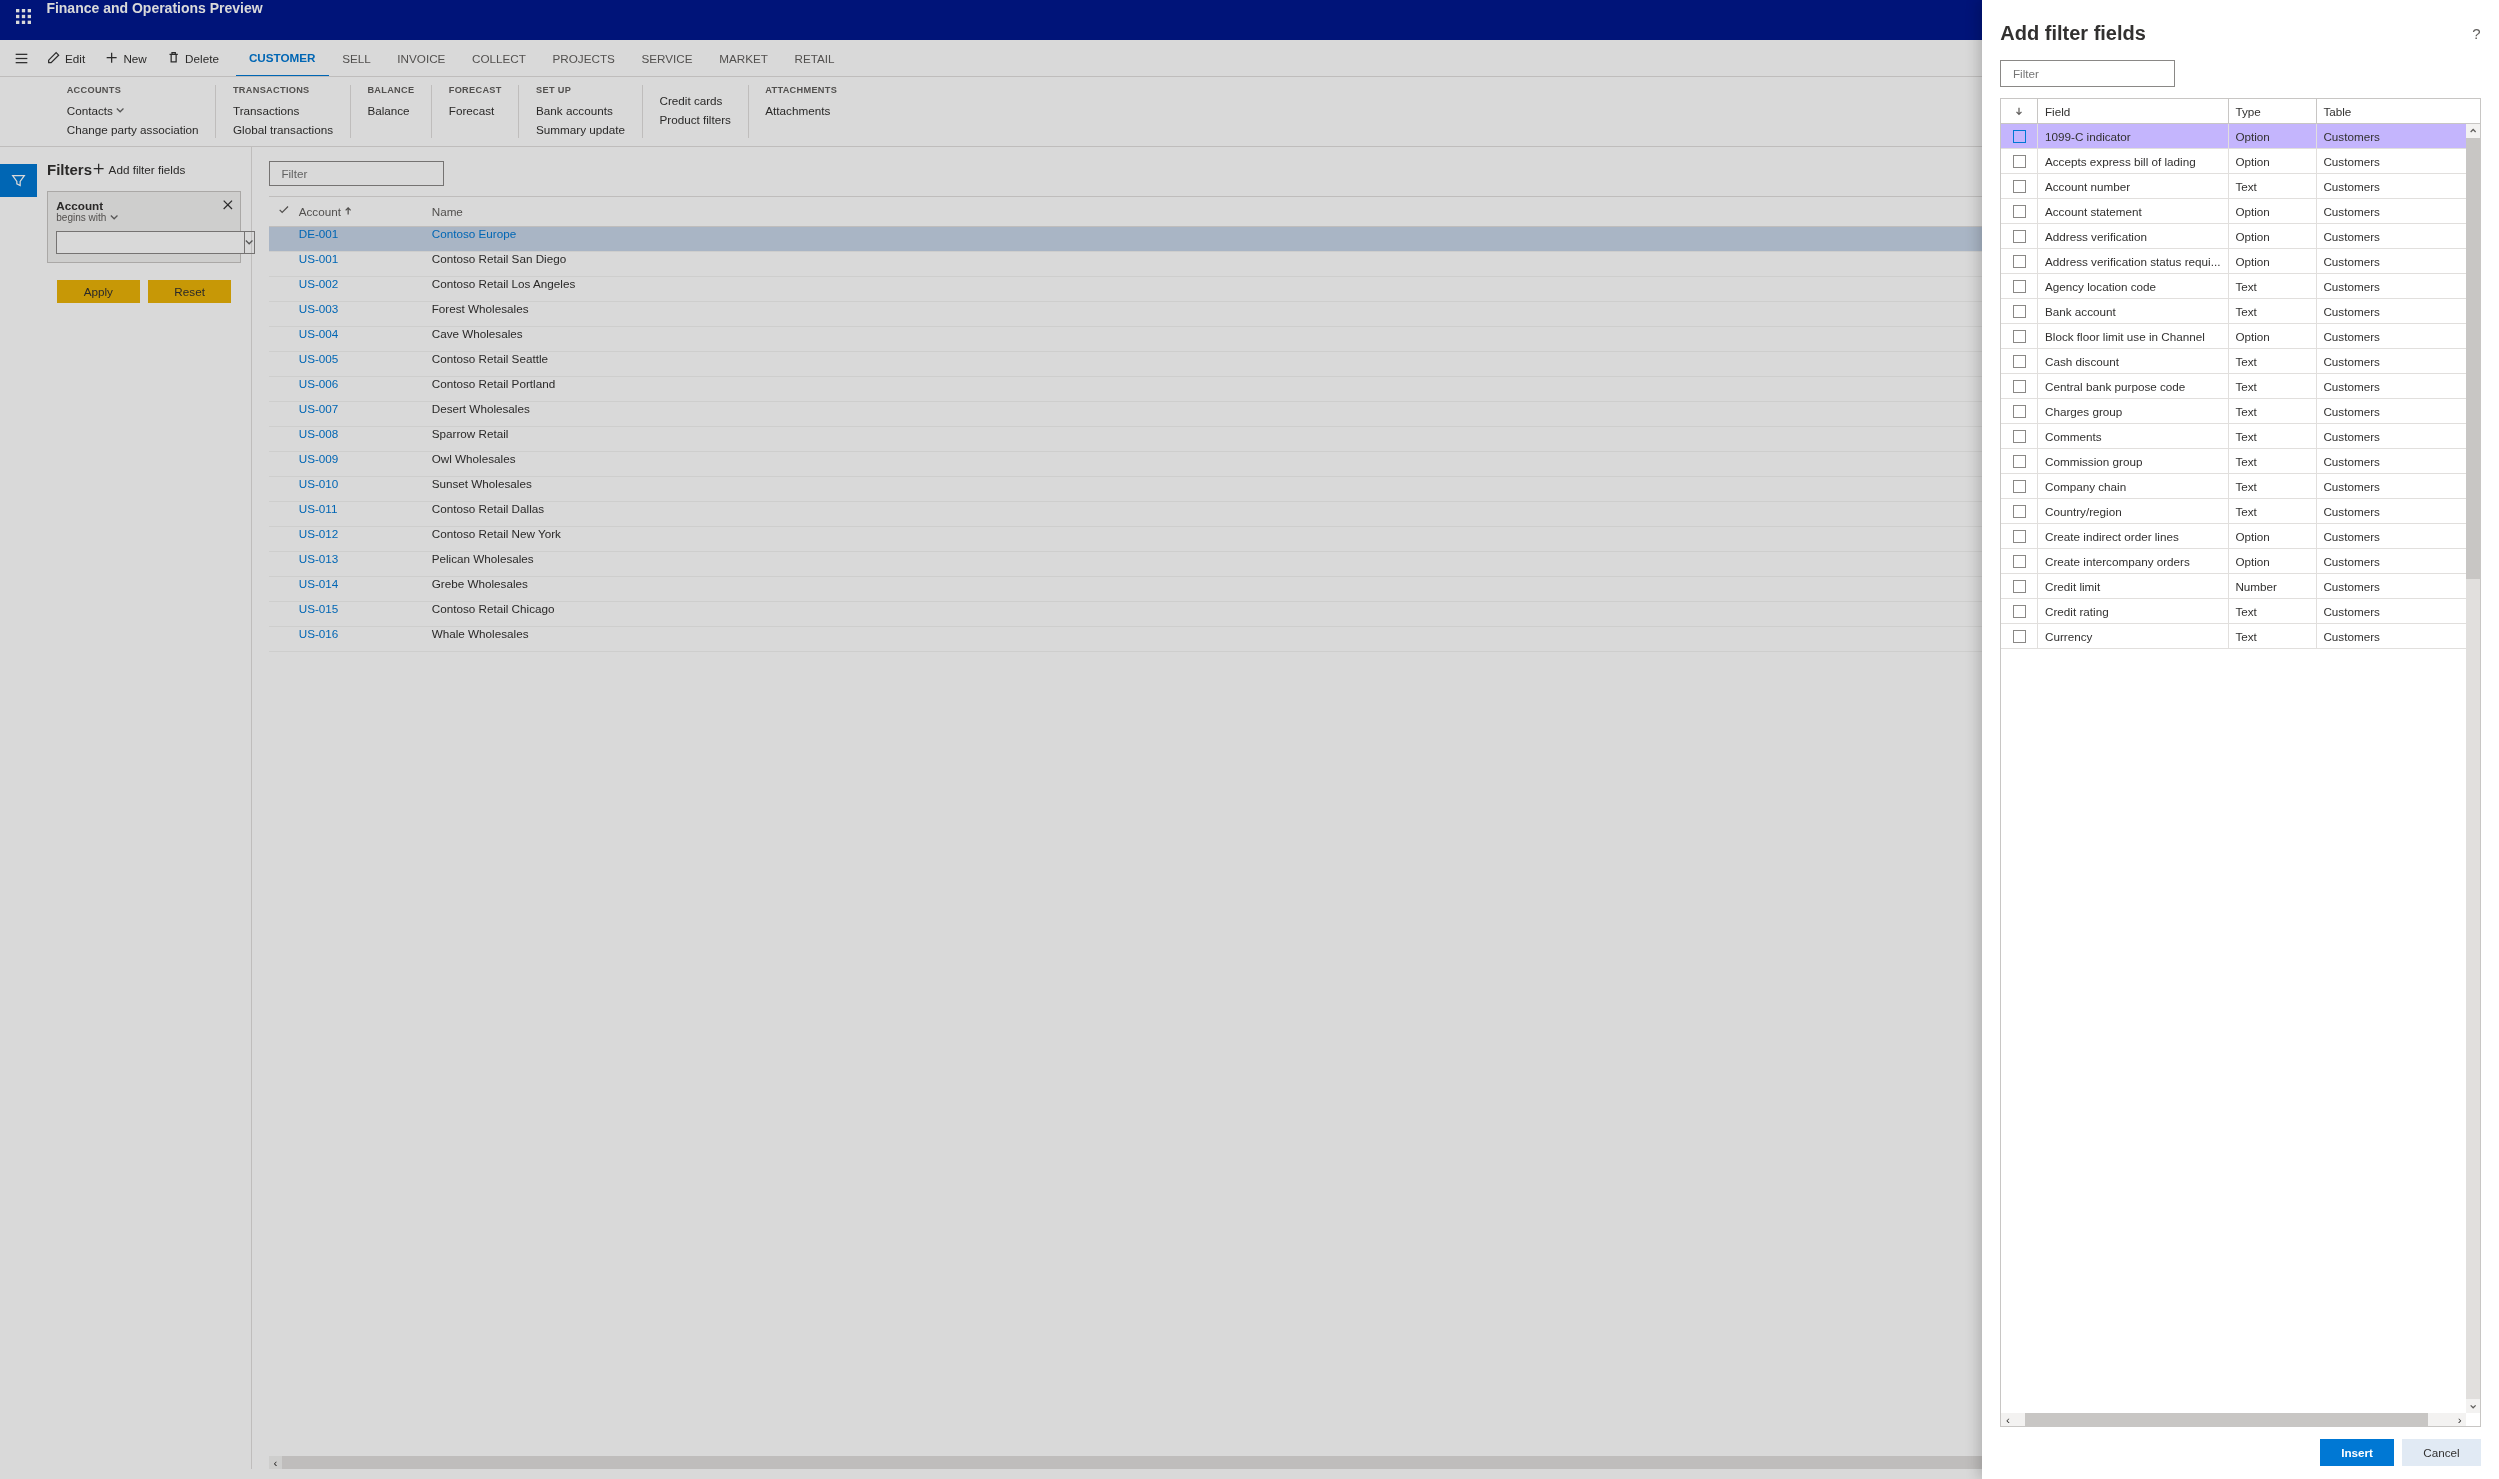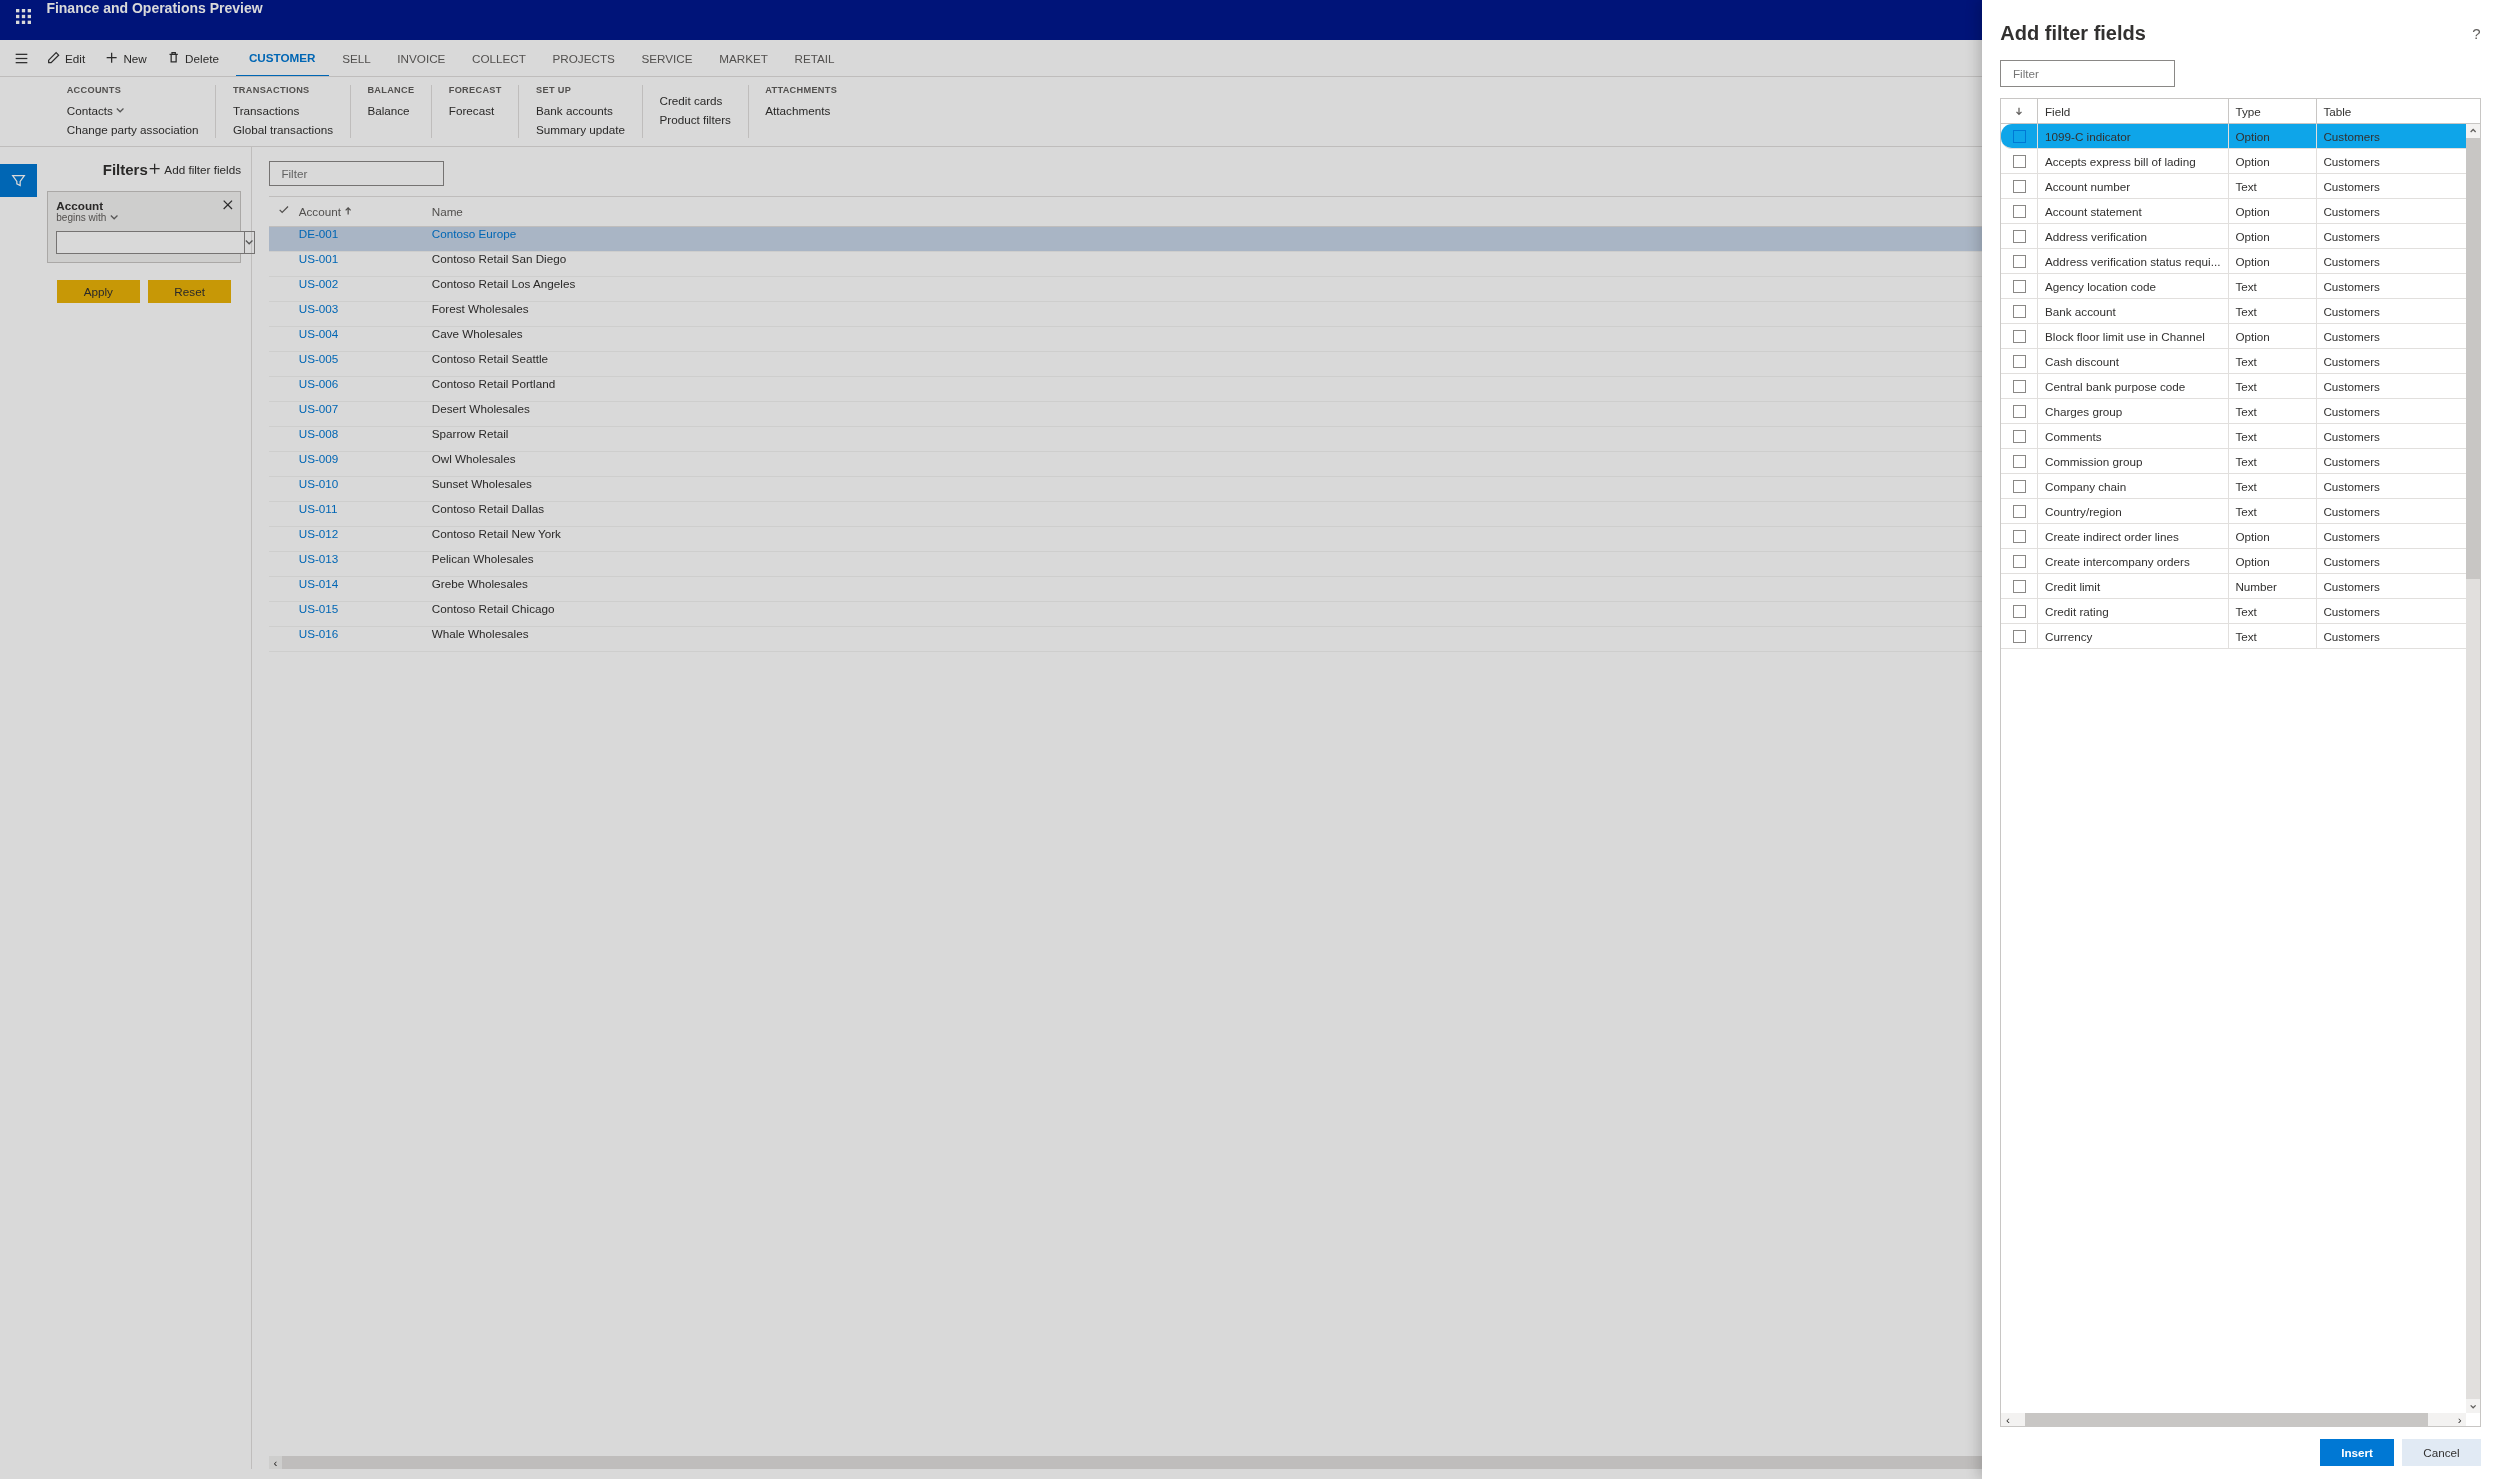--- a/index.html
+++ b/index.html
@@ -34,21 +34,21 @@
 .ctx-items span { color: #323130; cursor: pointer; font-size: 11.7px; display:flex; align-items:center; gap:3.3px; padding:1.7px 0;}
 .ctx-items .caret svg{width:8.3px;height:8.3px;stroke:#666;}
 
 
 .main-flex { display: flex; height: calc(100% - 40px - 37px - 80px); }
 .side-strip { width: 37px; display:flex; flex-direction:column; align-items:center; padding-top:16.7px;}
 .filter-icon-tab { background:#0078d4; color:#fff; width:37px; height:33px; display:flex; align-items:center; justify-content:center;}
 .filter-icon-tab svg{width:15px;height:15px;stroke:#fff;fill:none;}
 
 .filters-pane { width: 215px; padding: 13.3px 10px; border-right:0.8px solid #e1dfdd;}
-.filters-head { display:flex; align-items:center; justify-content:flex-end; margin-bottom:13.3px;}
+.filters-head { display:flex; align-items:center; justify-content:flex-start; margin-bottom:13.3px;}
 .filters-head h3 { font-weight:600; font-size:15px; }
 .add-fields-btn { display:flex; align-items:center; gap:3.3px; color:#323130; font-size:11.7px; cursor:pointer;}
 .add-fields-btn svg{width:13.3px;height:13.3px;stroke:#323130;}
 .filter-card { border:0.8px solid #c8c6c4; background:#f3f2f1; padding:6.7px 8.3px 8.3px 8.3px; position:relative; margin-bottom:16.7px;}
 .filter-card .fc-title{font-weight:600; font-size:11.7px;}
 .filter-card .fc-sub{font-size:10px; color:#605e5c; display:flex; align-items:center; gap:3.3px;}
 .filter-card .fc-sub svg{width:8.3px;height:8.3px;stroke:#666;}
 .filter-card .fc-close{position:absolute; top:6.7px; right:6.7px; cursor:pointer;}
 .filter-card .fc-close svg{width:11.7px;height:11.7px;stroke:#333;}
 .filter-card .fc-input{margin-top:8.3px; display:flex;}
@@ -91,21 +91,21 @@
 .panel-filter svg{width:11.7px;height:11.7px;stroke:#666;fill:none;}
 .panel-filter input{border:none;outline:none;font-size:11.7px;flex:1;}
 .field-table{margin-top:11.7px;border:0.8px solid #c8c6c4;flex:1;display:flex;flex-direction:column;min-height:0;position:relative;}
 .ft-head{display:flex;height:25px;border-bottom:0.8px solid #c8c6c4;align-items:stretch;font-size:11.7px;color:#323130;}
 .ft-head>div{border-right:0.8px solid #c8c6c4;display:flex;align-items:center;padding:0 6.7px;}
 .ft-head>div:last-child{border-right:none;}
 .ft-body{flex:1;overflow-y:auto;overflow-x:hidden;}
 .ft-row{display:flex;height:25px;border-bottom:0.8px solid #e1dfdd;align-items:stretch;}
 .ft-row>div{border-right:0.8px solid #e1dfdd;display:flex;align-items:center;padding:0 6.7px;}
 .ft-row>div:last-child{border-right:none;}
-.ft-row.hl{background:#0ea5e9;border-radius:11px;}
+.ft-row.hl{background:#c4b5fd;}
 .ft-row.hl .chk{border-color:#0078d4;}
 .c-chk{width:37px;justify-content:center;}
 .c-field{flex:1;min-width:0;white-space:nowrap;overflow:hidden;text-overflow:ellipsis;}
 .c-type{width:88px;}
 .c-table{width:163px;}
 .chk{width:13.3px;height:13.3px;border:1.3px solid #8a8886;}
 .ft-head .sort-col svg{width:10px;height:10px;stroke:#605e5c;}
 
 .ft-vscroll{position:absolute;top:25px;right:0;bottom:13.3px;width:13.3px;background:#f3f2f1;display:flex;flex-direction:column;}
 .ft-vscroll .varrow{height:13.3px;display:flex;align-items:center;justify-content:center;}

